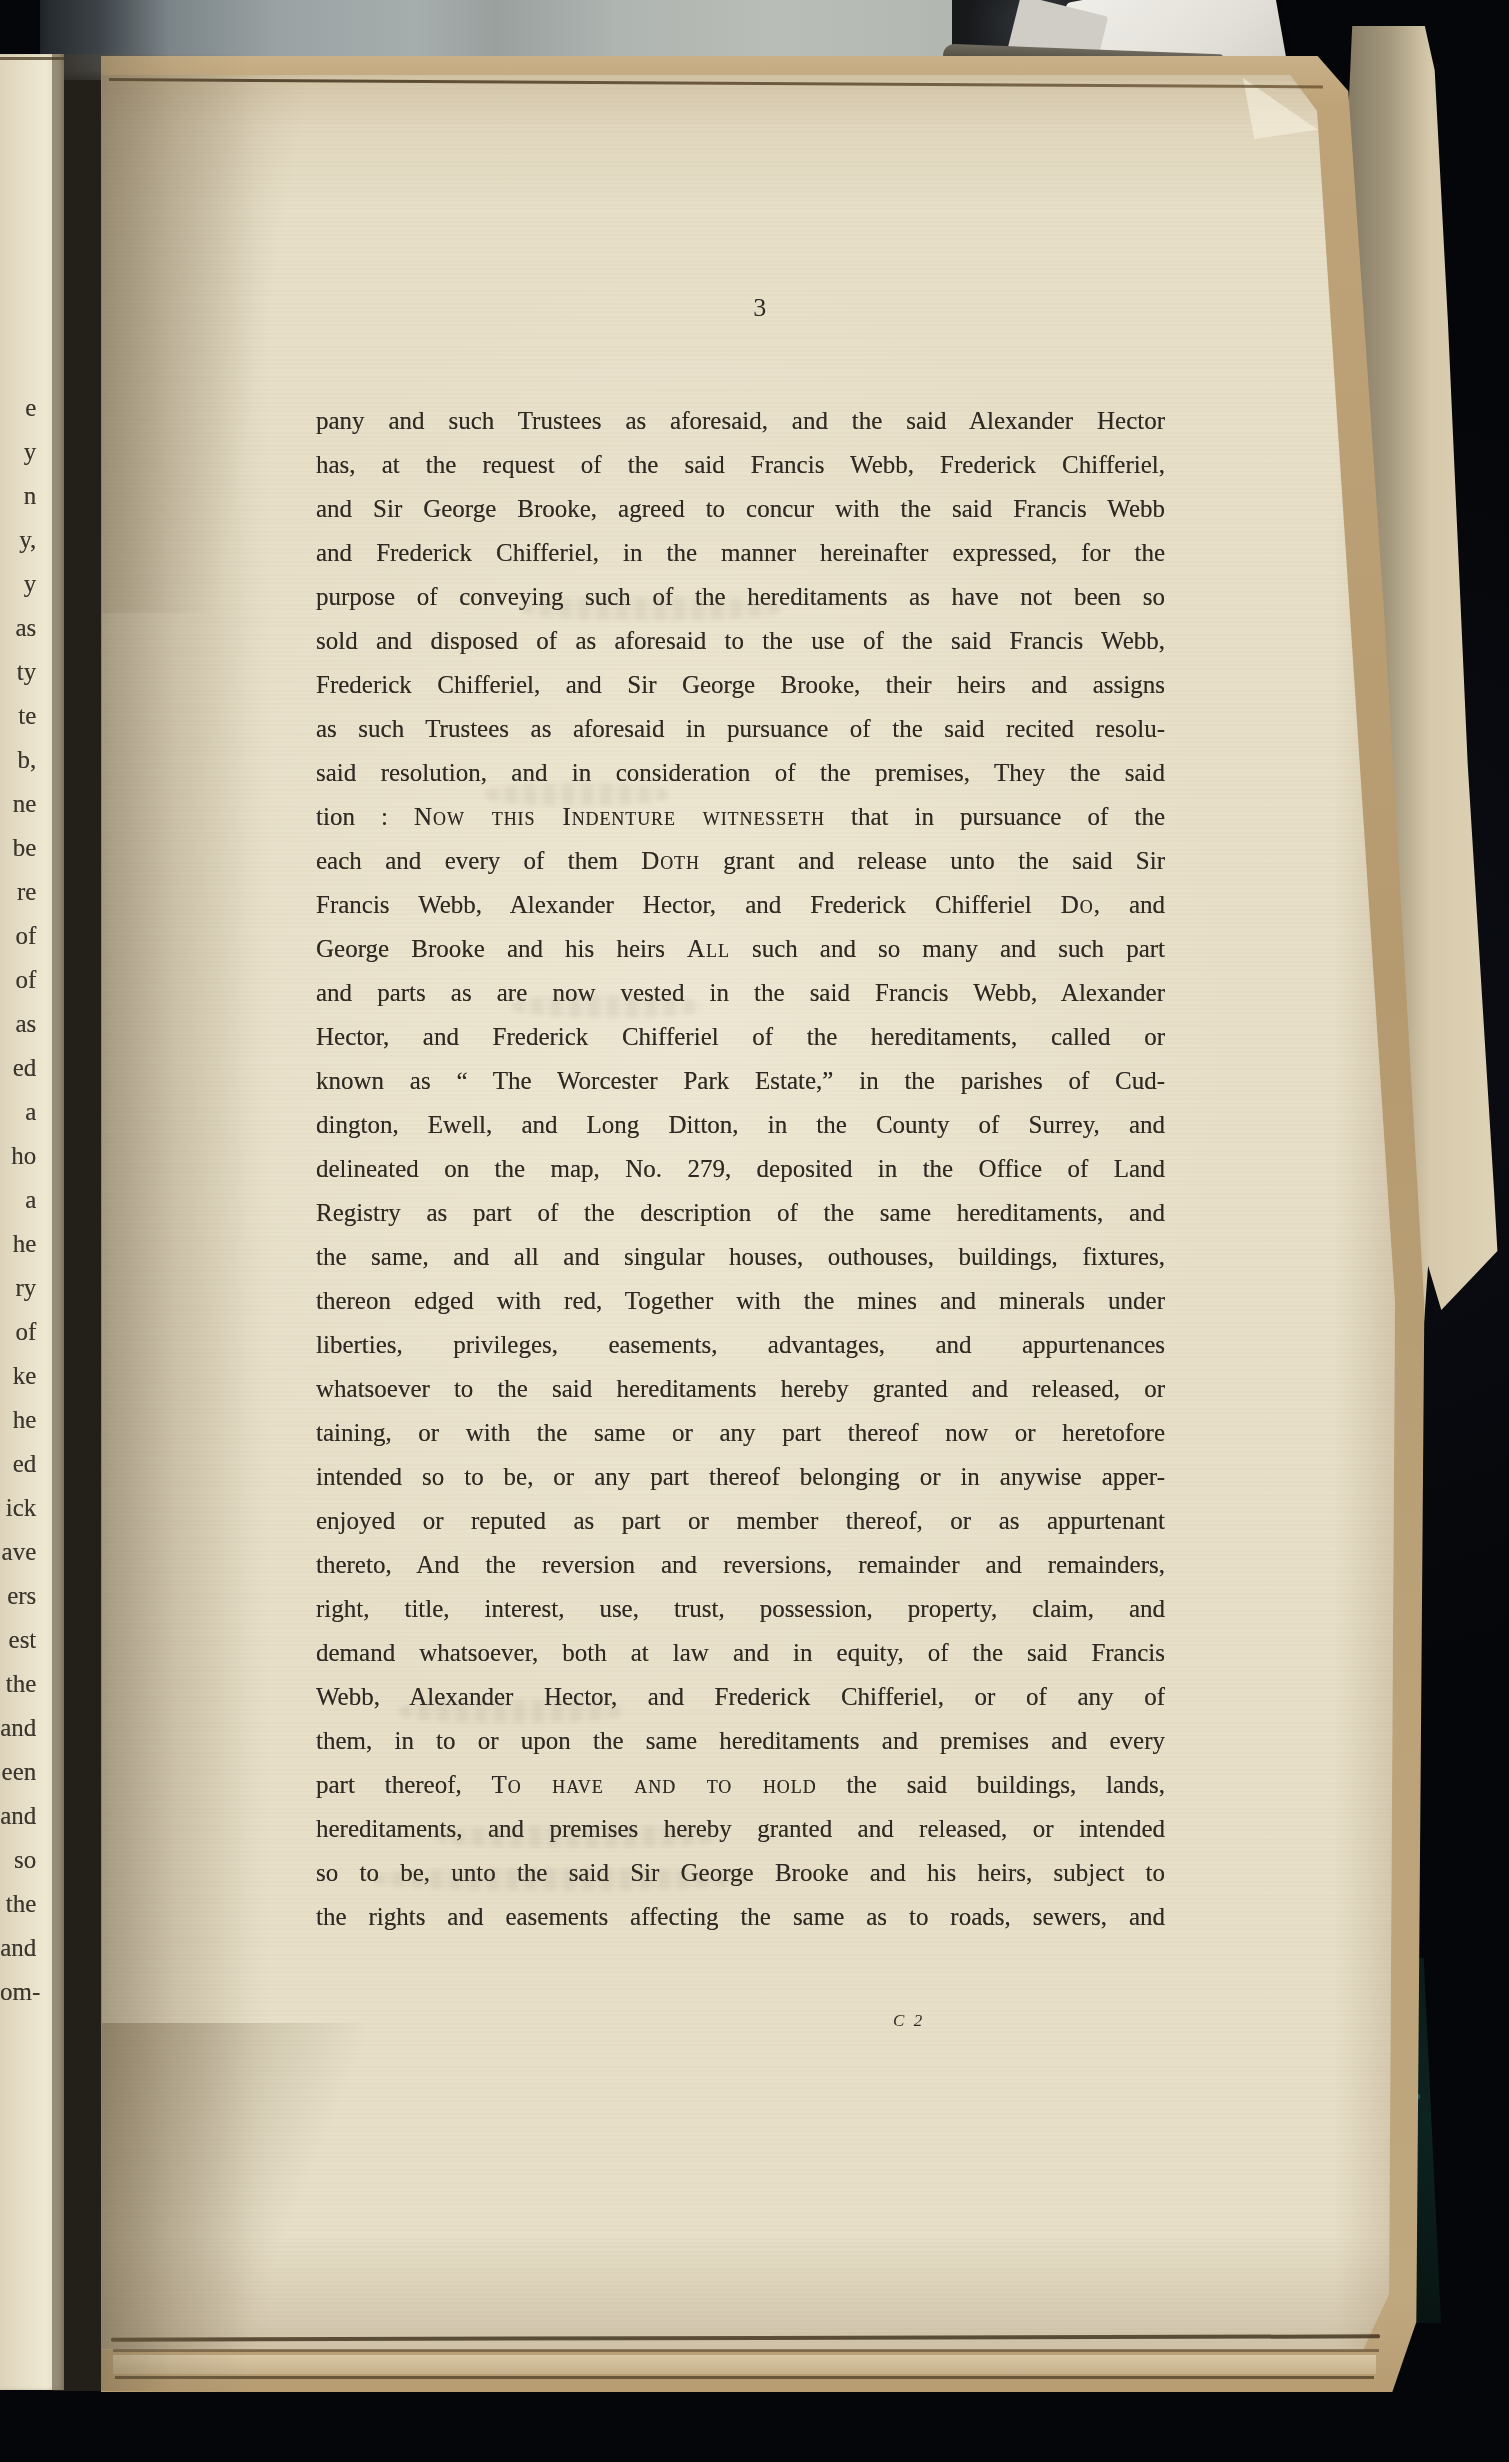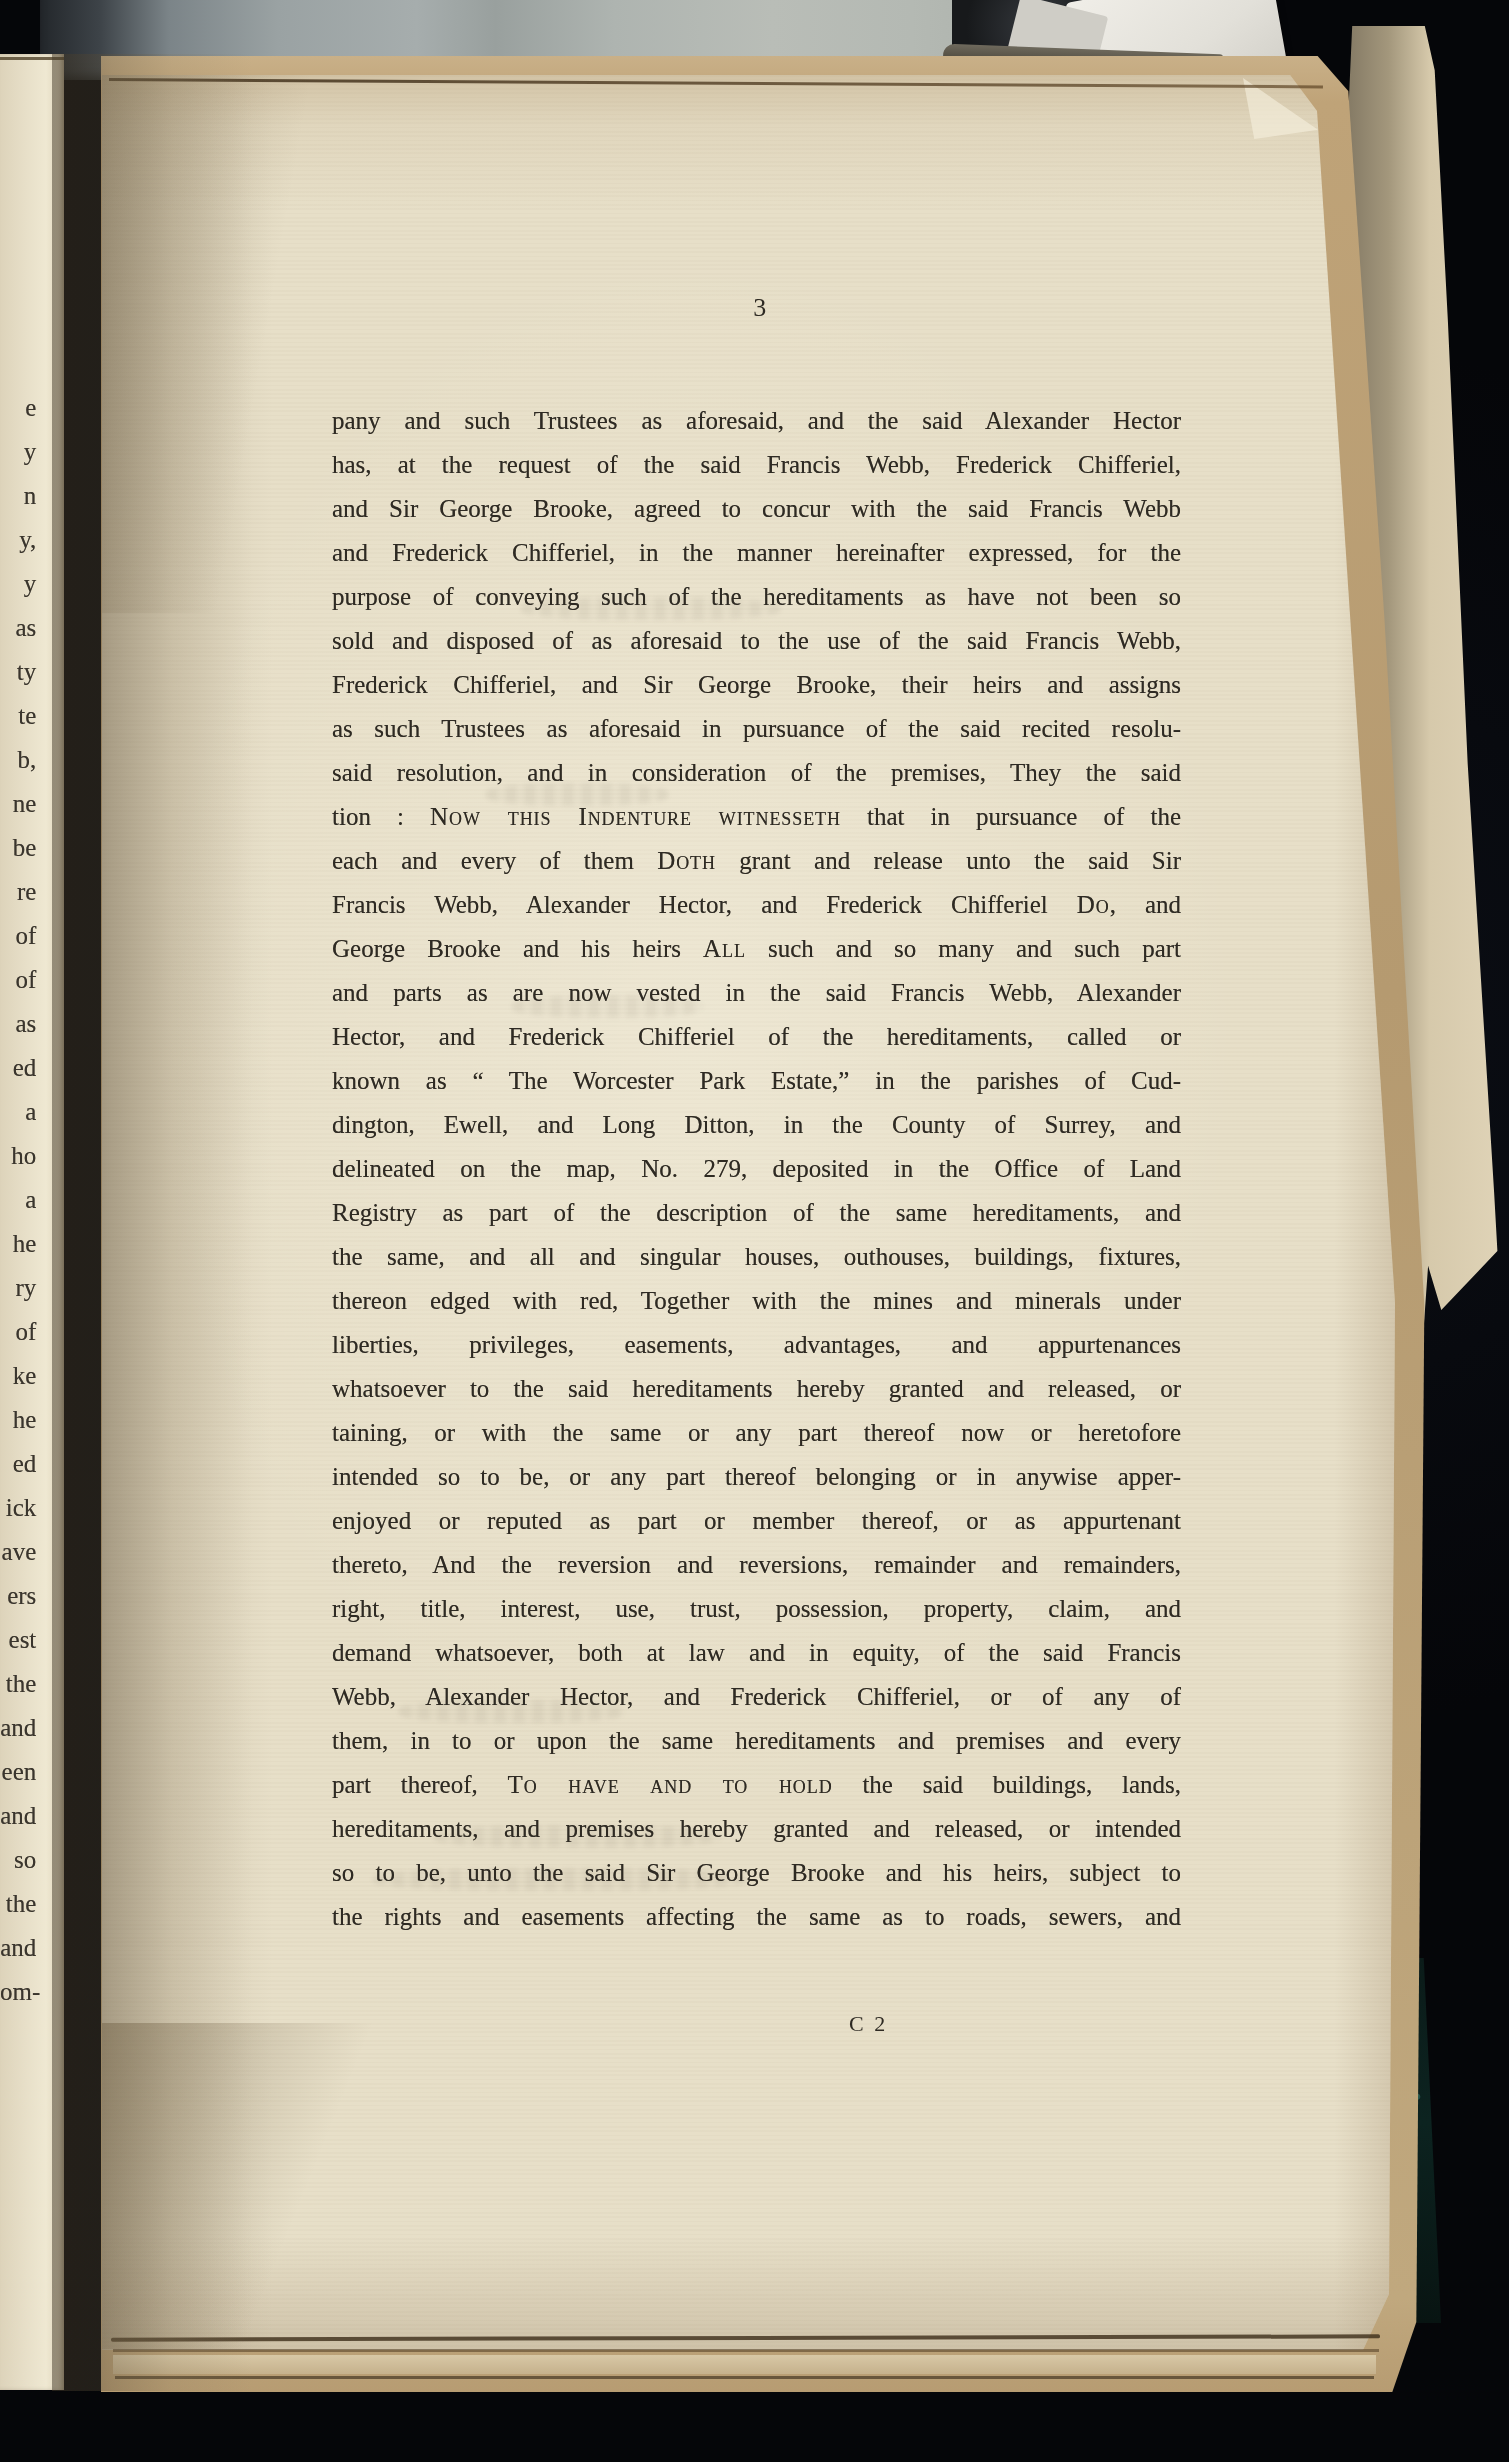--- a/index.html
+++ b/index.html
@@ -106,34 +106,34 @@
   .ghost{
     background:repeating-linear-gradient(90deg, rgba(90,80,65,.20) 0 12px, rgba(90,80,65,.05) 12px 19px);
     filter:blur(2.6px);border-radius:40%;opacity:.42;height:22.6px;
   }
 
   
   .page-number{
     left:336px;top:293px;width:849px;text-align:center;
     font-size:26px;letter-spacing:1.7px;color:#2e2a23;
   }
-  .body-text{left:332px;top:399px;width:849px;color:#2e2a23;}
+  .body-text{left:316px;top:399px;width:849px;color:#2e2a23;}
   .line{
     height:44px;line-height:44px;font-size:25px;
     text-align:justify;text-align-last:justify;overflow:hidden;
     text-shadow:0 0 0.5px rgba(46,42,35,.55);
   }
   .sc{font-variant:small-caps;letter-spacing:0.9px;}
   .fragments{left:0;top:386px;width:38px;color:#3a352d;}
   .frag-line{
     height:44px;line-height:44px;font-size:25px;text-align:right;padding-right:1.7px;
     text-shadow:0 0 0.5px rgba(46,42,35,.5);
   }
   .signature-mark{
-    left:849px;top:2011px;width:139px;font-size:22px;color:#2e2a23;letter-spacing:2.6px;
+    left:893px;top:2011px;width:139px;font-size:17px;color:#2e2a23;letter-spacing:2.6px;font-style:italic;
   }
 </style>
 </head>
 <body>
 
 <div class="stage">
 
   <div class="abs grey-cloth"></div>
   <div class="abs dark-chunk"></div>
   <div class="abs white-sheet"></div>

